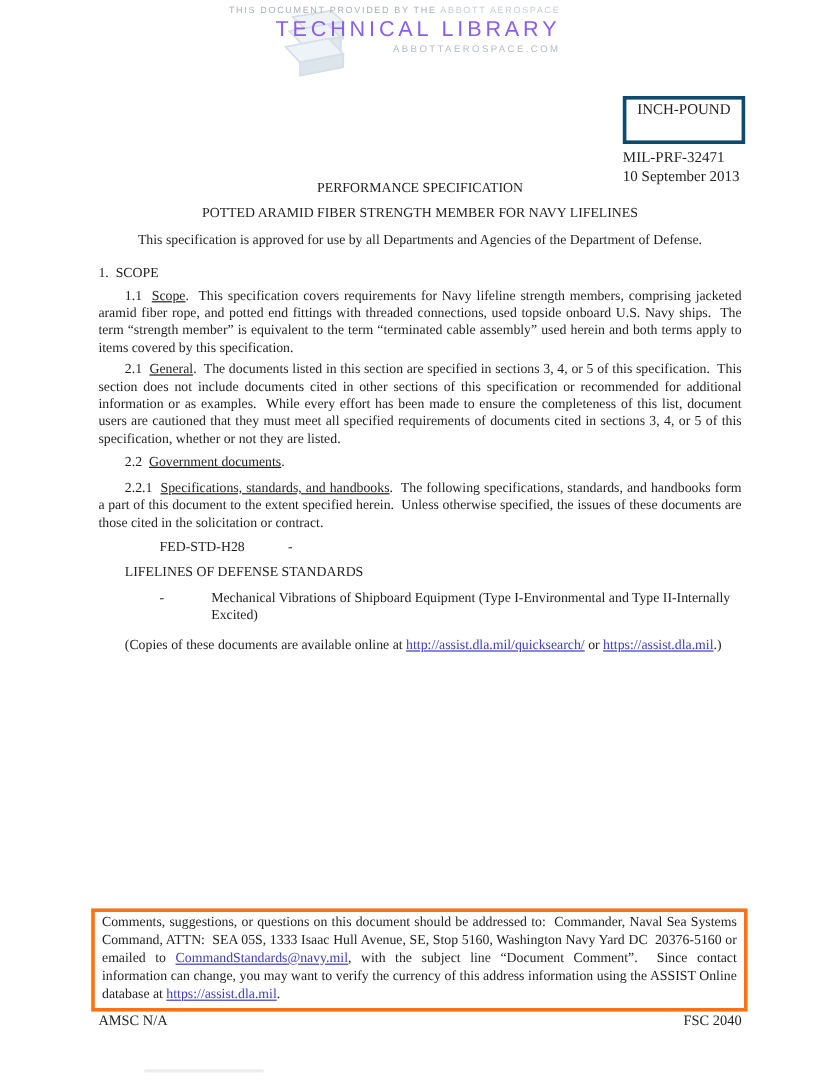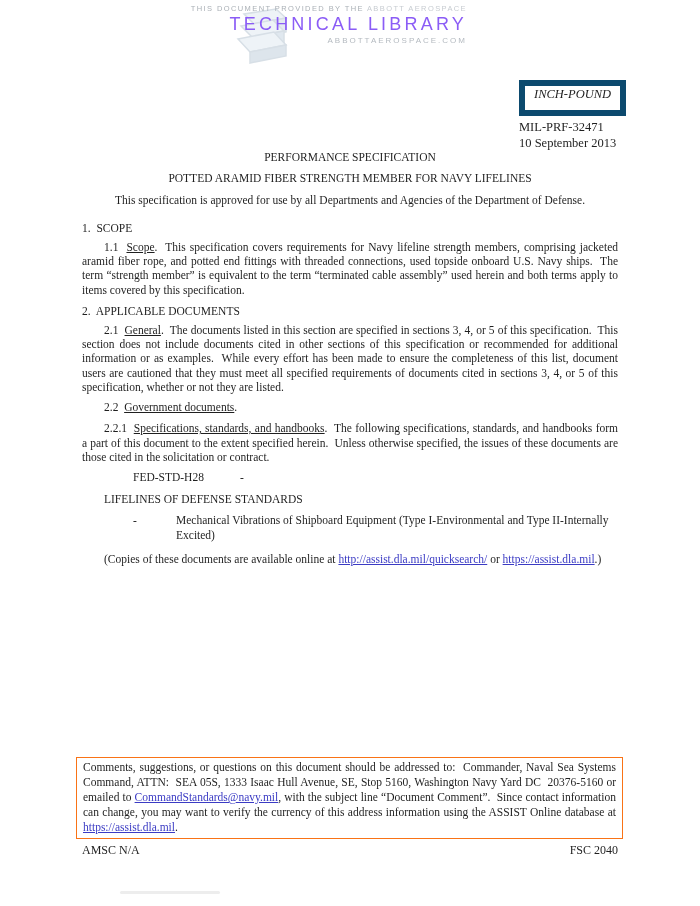--- a/index.html
+++ b/index.html
@@ -14,21 +14,21 @@
     position:absolute; top:4px; right:233px; z-index:1; text-align:right;
     font-family:"Liberation Sans", sans-serif; white-space:nowrap;
   }
   .wm-line1 { font-size:7.5px; letter-spacing:1.4px; color:#aab0b6; }
   .wm-line1 .brand { color:#c7ccd1; }
   .wm-line2 { font-size:18px; letter-spacing:3.2px; color:#8b5cf6; margin-top:1px; }
   .wm-line3 { font-size:8px; letter-spacing:2px; color:#b4bac0; margin-top:1px; }
 
   
   .docid { position:absolute; left:519px; top:80px; font-size:12.5px; line-height:1; }
-  .inch-box { display:inline-block; border:6px solid #0c4a6e; padding:2px 9px 9px 9px;font-style:italic; }
+  .inch-box { display:inline-block; border:3px solid #0c4a6e; padding:2px 9px 19px 9px; }
   .docid .num  { margin-top:5px; }
   .docid .date { margin-top:4px; }
 
   
   .body { position:absolute; left:82px; top:150px; width:536px; font-size:11.5px; line-height:14.4px; }
   .ctr { text-align:center; white-space:pre-wrap; }
   .mt7 { margin-top:7px; }
   .heading { margin-top:14px; white-space:pre-wrap; }
   .heading.small-gap { margin-top:7px; }
   p.para { margin:4px 0 0 0; text-indent:22px; text-align:justify; white-space:pre-wrap; }
@@ -41,21 +41,21 @@
   .std-row.g7 { margin-top:7px; }
   .std-name { width:107px; flex:none; }
   .std-dash { width:43px; flex:none; }
   .std-desc { flex:1; }
   .copies { margin-top:10px; margin-left:22px; white-space:pre-wrap; }
   a.lnk, .lnk { color:#3b3bc4; text-decoration:underline; cursor:pointer; }
 
   
   .cbox {
     position:absolute; left:76px; top:757px; width:547px; box-sizing:border-box;
-    border:1px solid #f97316; padding:2px 6px 3px 6px;
+    border:3px solid #f97316; padding:2px 6px 3px 6px;
     font-size:11.5px; line-height:15px; text-align:justify; white-space:pre-wrap;
   }
 
   
   .footer {
     position:absolute; left:82px; right:82px; top:843px;
     display:flex; justify-content:space-between; font-size:12px;gap:32px;
   }
 
   
@@ -97,21 +97,20 @@
   <div class="body">
 
     <div class="ctr">PERFORMANCE SPECIFICATION</div>
     <div class="ctr mt7">POTTED ARAMID FIBER STRENGTH MEMBER FOR NAVY LIFELINES</div>
     <div class="ctr mt7">This specification is approved for use by all Departments and Agencies of the Department of Defense.</div>
 
     <div class="heading">1.  SCOPE</div>
 
     <p class="para"><span>1.1  </span><span class="ul">Scope</span><span>.  This specification covers requirements for Navy lifeline strength members, comprising jacketed aramid fiber rope, and potted end fittings with threaded connections, used topside onboard U.S. Navy ships.  The term “strength member” is equivalent to the term “terminated cable assembly” used herein and both terms apply to items covered by this specification.</span></p>
 
-    <div class="heading small-gap">2.  APPLICABLE DOCUMENTS</div>
 
     <p class="para"><span>2.1  </span><span class="ul">General</span><span>.  The documents listed in this section are specified in sections 3, 4, or 5 of this specification.  This section does not include documents cited in other sections of this specification or recommended for additional information or as examples.  While every effort has been made to ensure the completeness of this list, document users are cautioned that they must meet all specified requirements of documents cited in sections 3, 4, or 5 of this specification, whether or not they are listed.</span></p>
 
     <p class="para g5"><span>2.2  </span><span class="ul">Government documents</span><span>.</span></p>
 
     <p class="para g7"><span>2.2.1  </span><span class="ul">Specifications, standards, and handbooks</span><span>.  The following specifications, standards, and handbooks form a part of this document to the extent specified herein.  Unless otherwise specified, the issues of these documents are those cited in the solicitation or contract.</span></p>
 
 
     <div class="std-row">
       <span class="std-name">FED-STD-H28</span>

